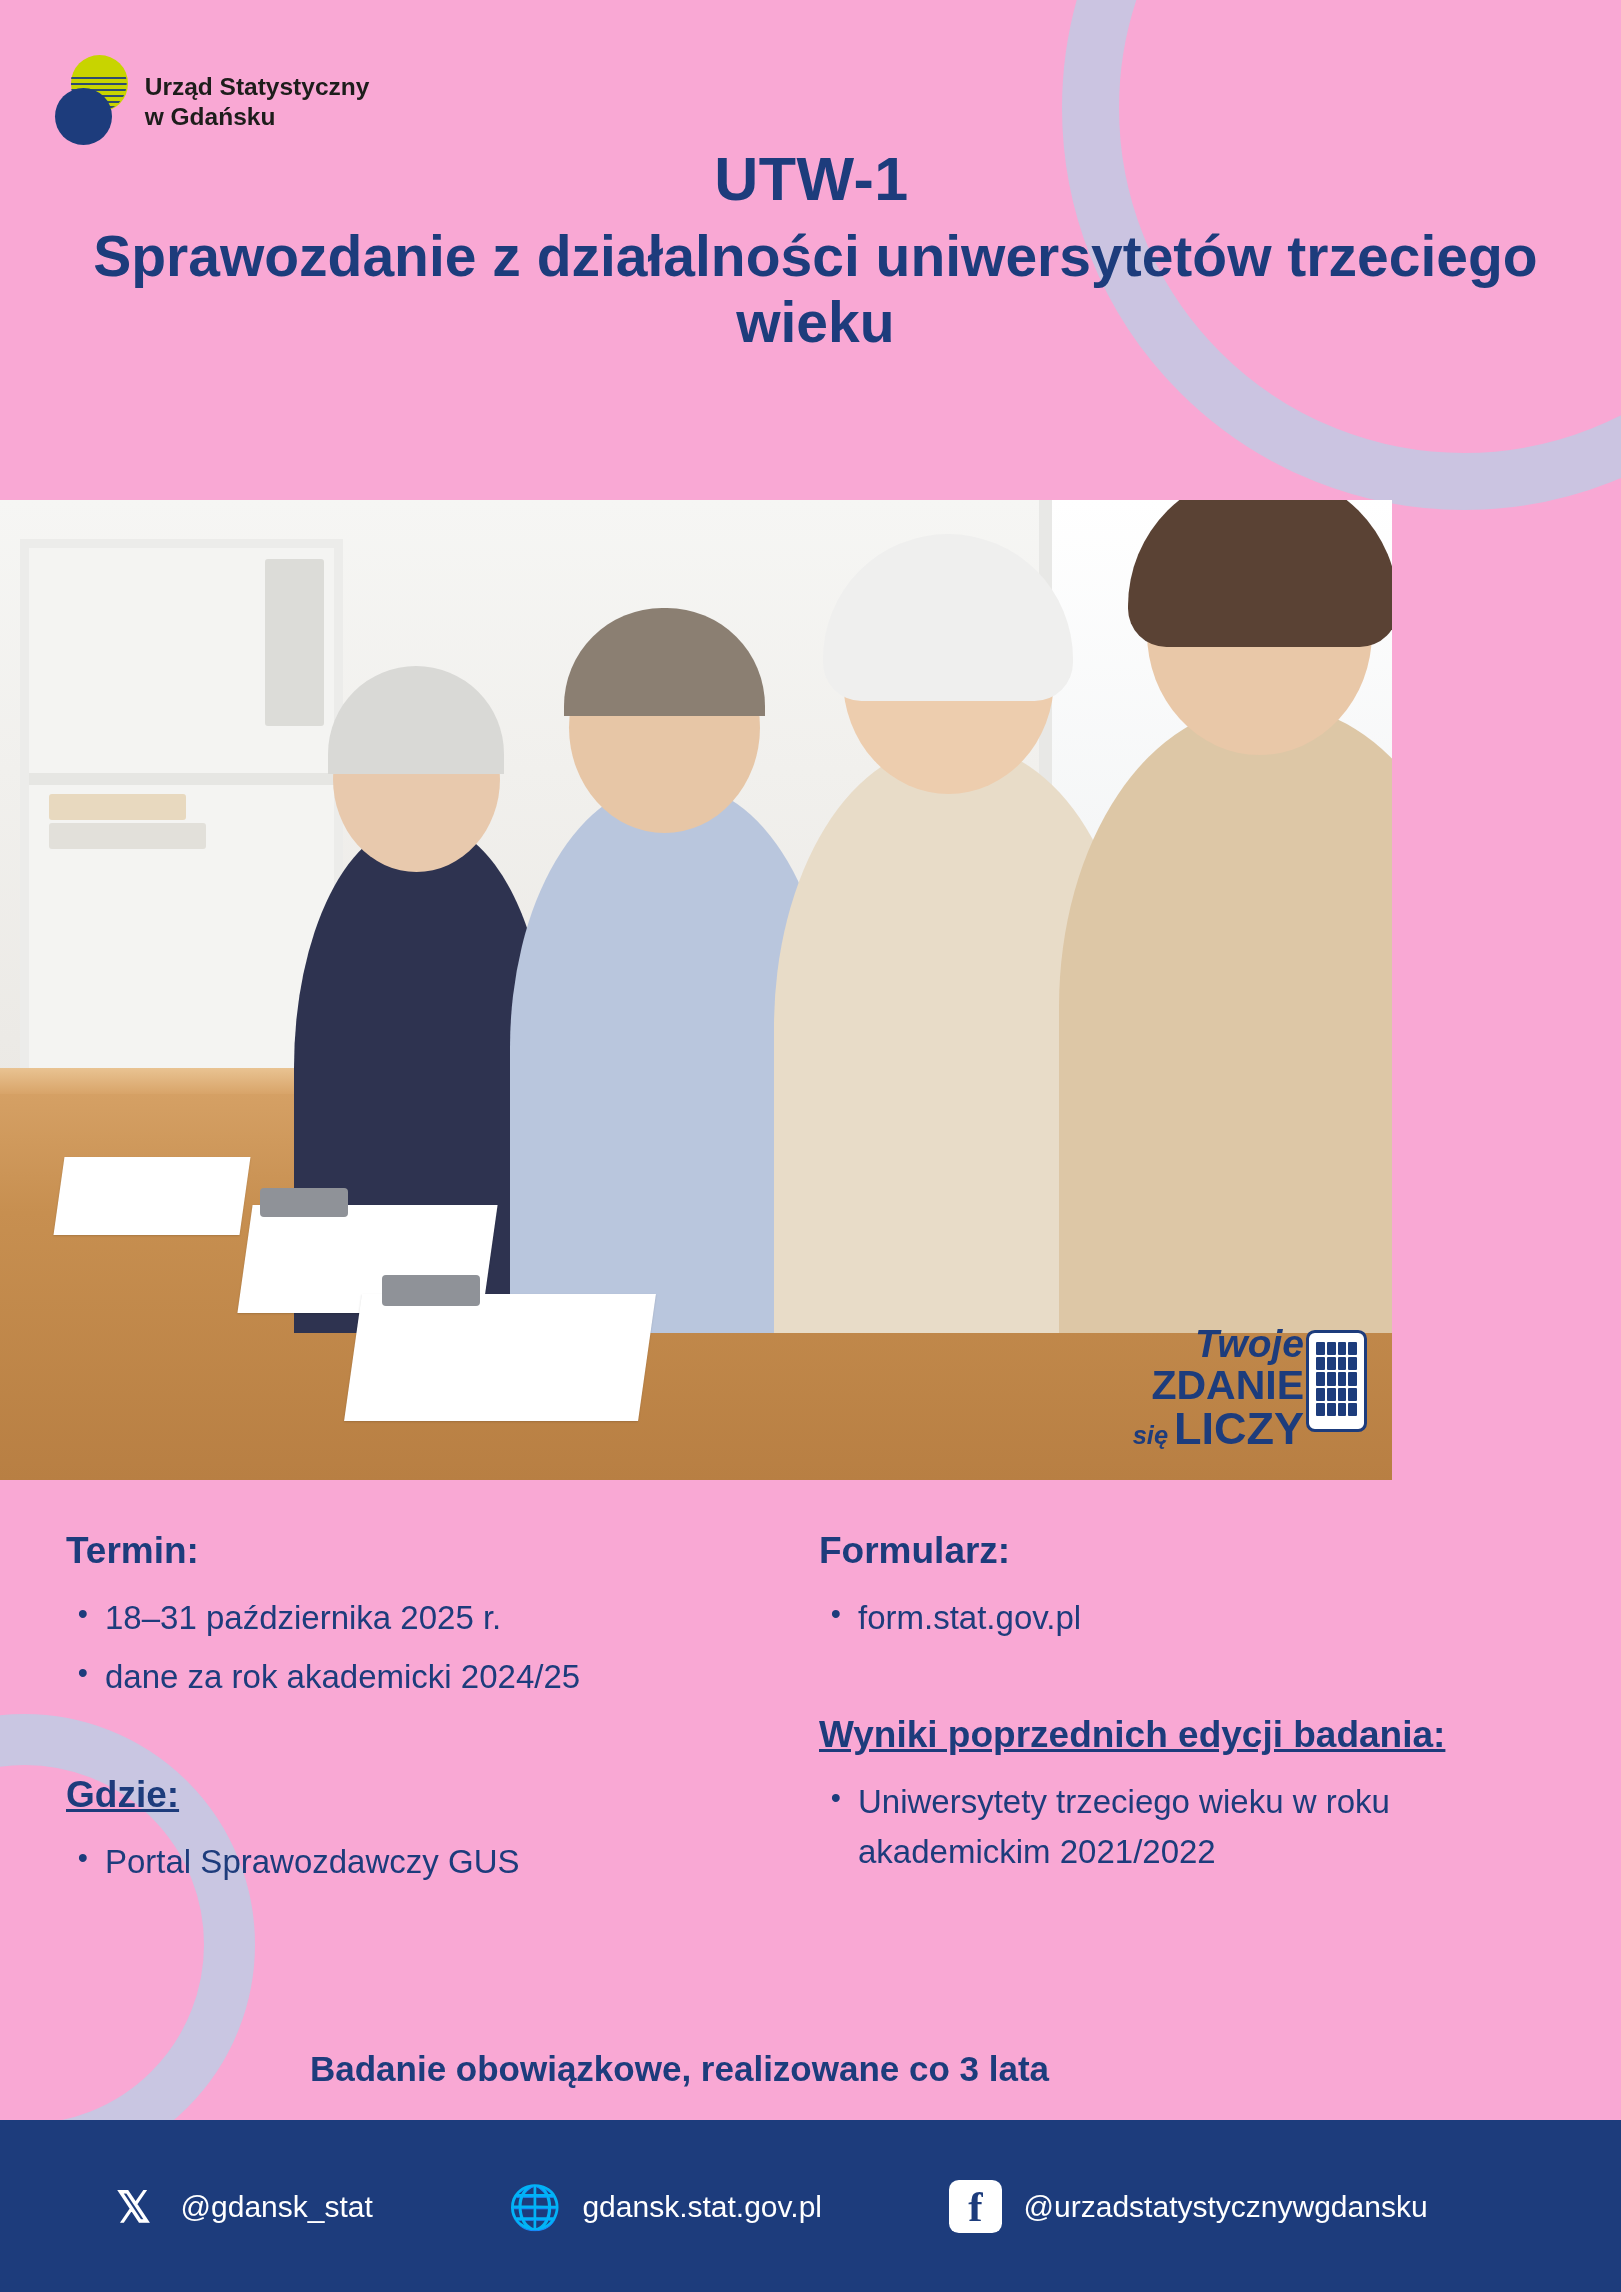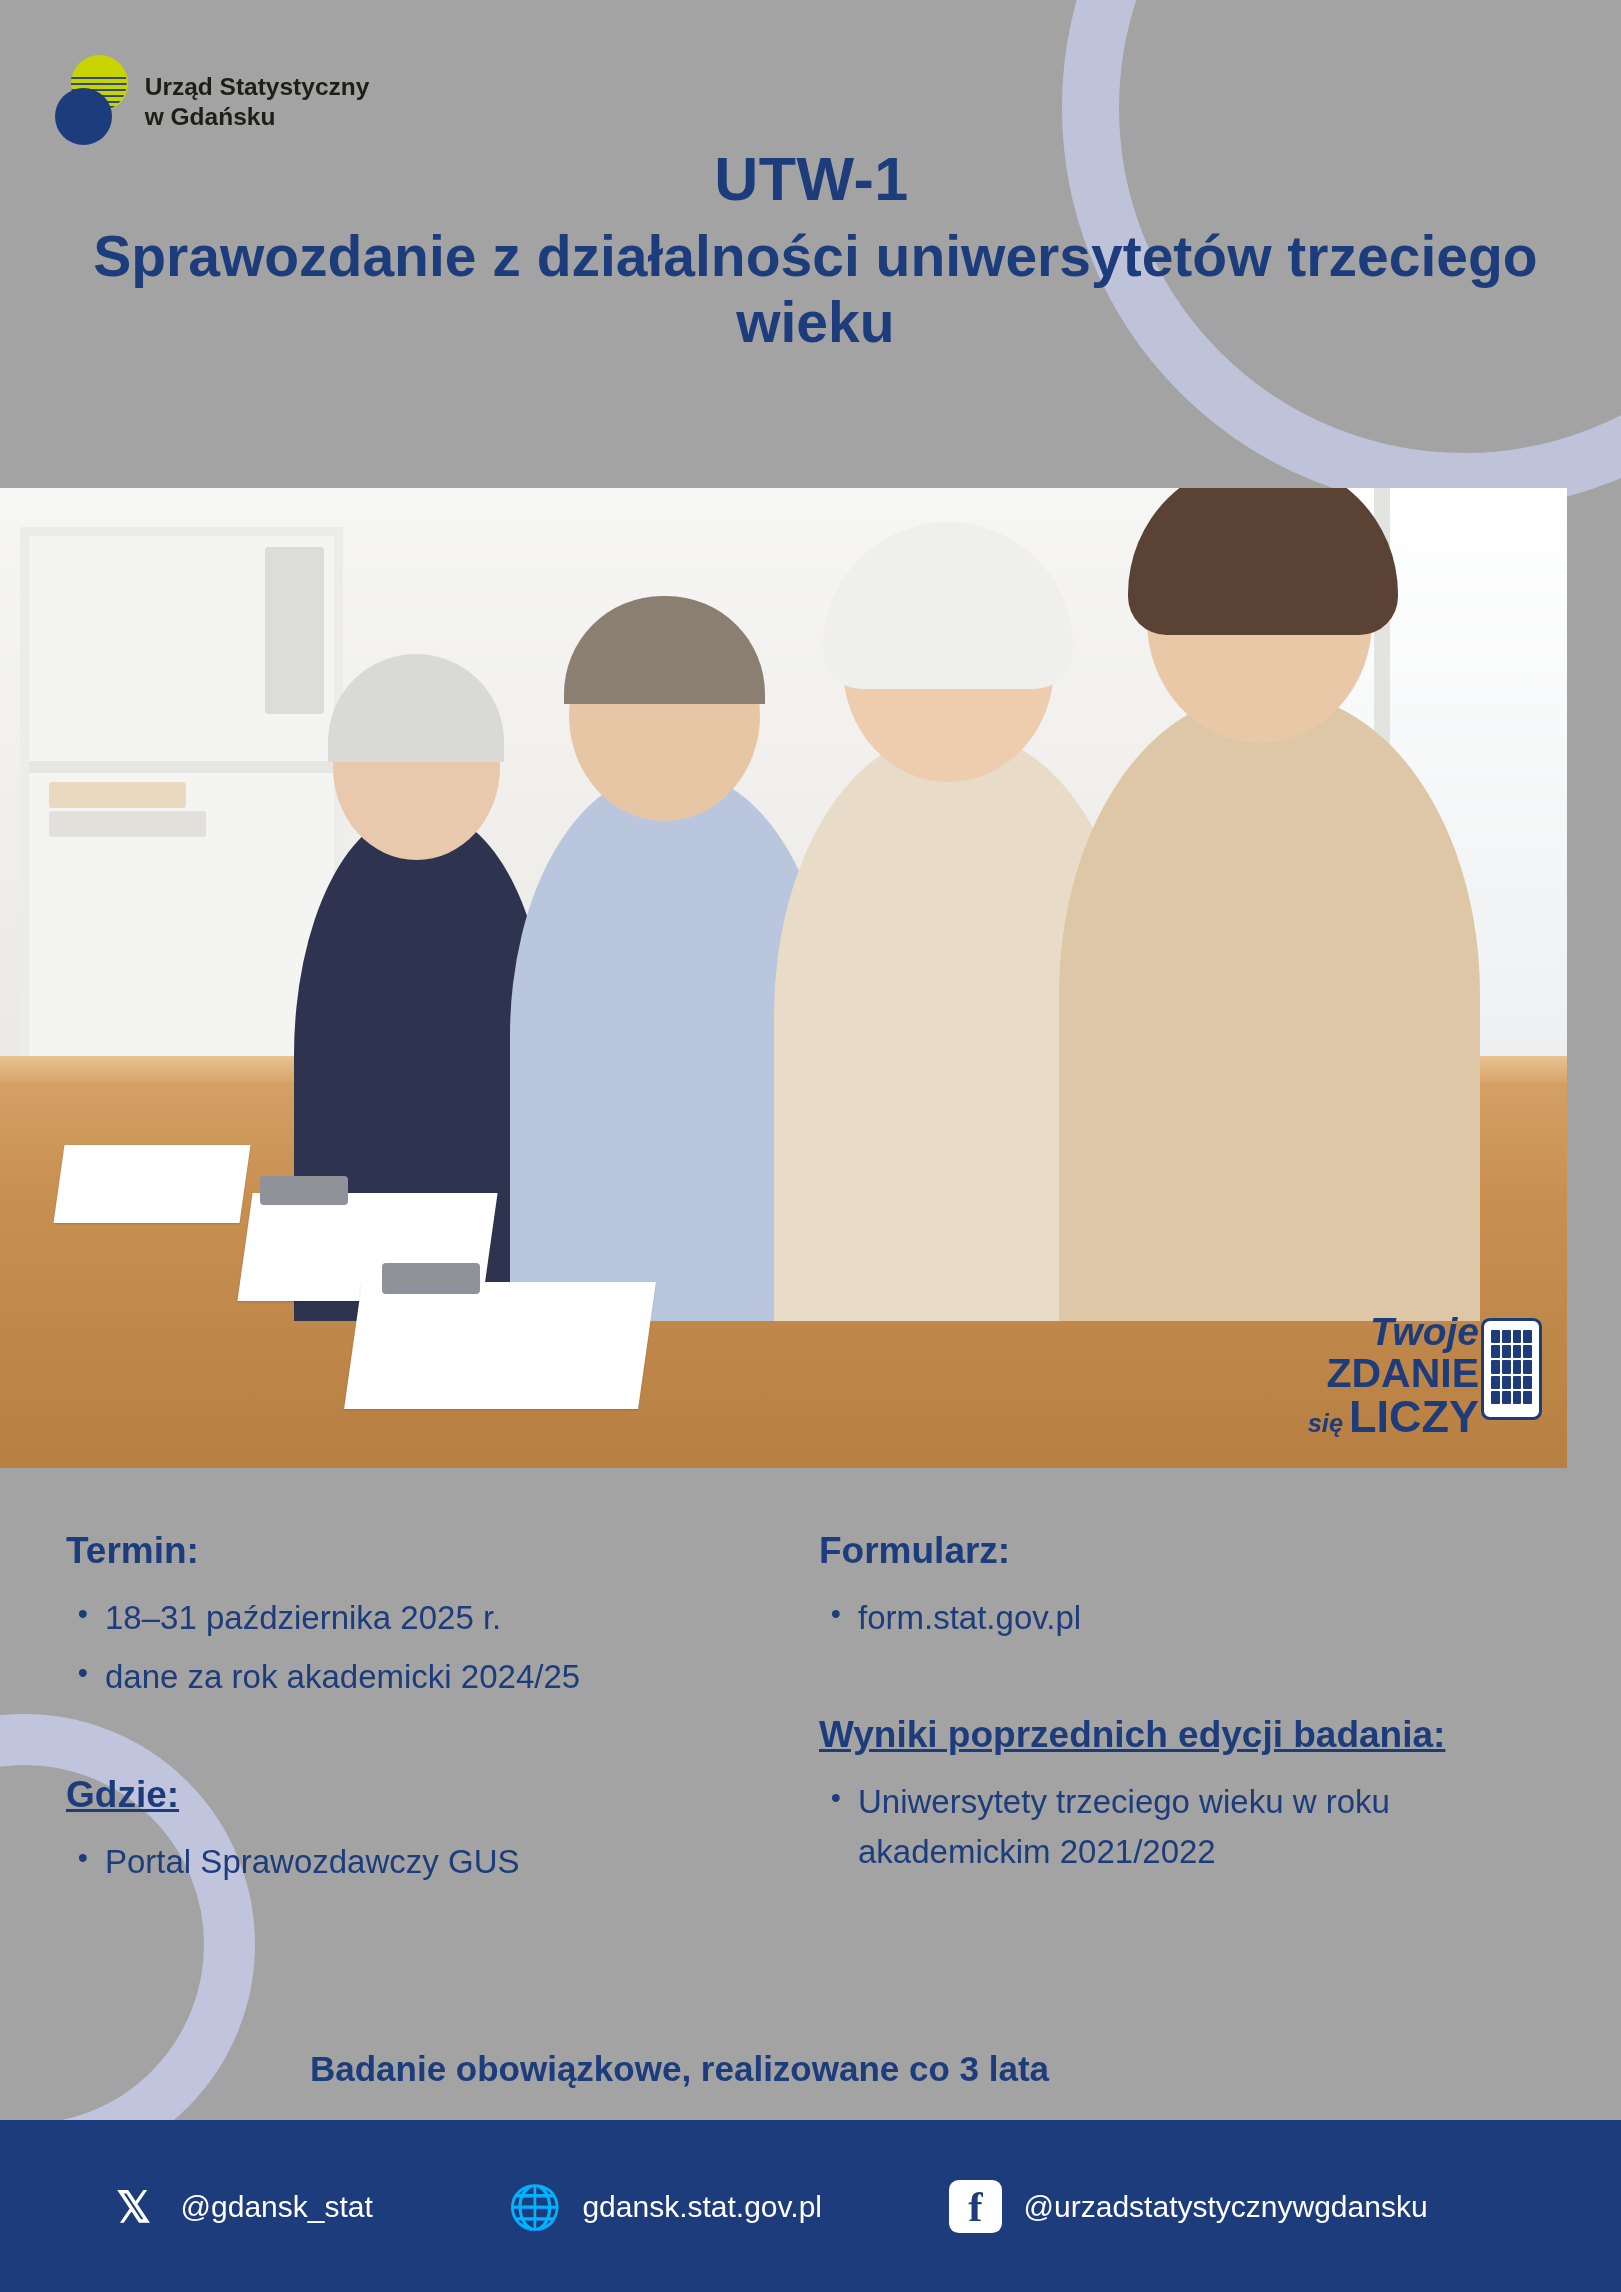--- a/index.html
+++ b/index.html
@@ -7,21 +7,21 @@
     width: 1621px;
     height: 2293px;
     background: #ffffff;
     font-family: "Liberation Sans", sans-serif;
     overflow: hidden;
   }
   .poster {
     position: relative;
     width: 1621px;
     height: 2293px;
-    background: #a3a3a3;
+    background: #f9a8d4;
     overflow: hidden;
   }
 
   
   .arc-top {
     position: absolute;
     top: -294px;
     right: -245px;
     width: 804px;
     height: 804px;
@@ -111,23 +111,23 @@
     font-size: 57px;
     font-weight: 800;
     line-height: 1.16;
     text-align: center;
     padding-left: 7.8px;
   }
 
   
   .photo {
     position: absolute;
-    top: 488px;
+    top: 500px;
     left: 0;
-    width: 1567px;
+    width: 1392px;
     height: 980px;
     overflow: hidden;
     z-index: 3;
     background: linear-gradient(180deg, #f2f1ef 0%, #e9e5df 40%, #d9cfc0 100%);
   }
   .photo .wall {
     position: absolute; inset: 0;
     background: linear-gradient(180deg,#f6f6f4 0%, #eceae6 55%, #e4e0da 100%);
   }
   .photo .window {

